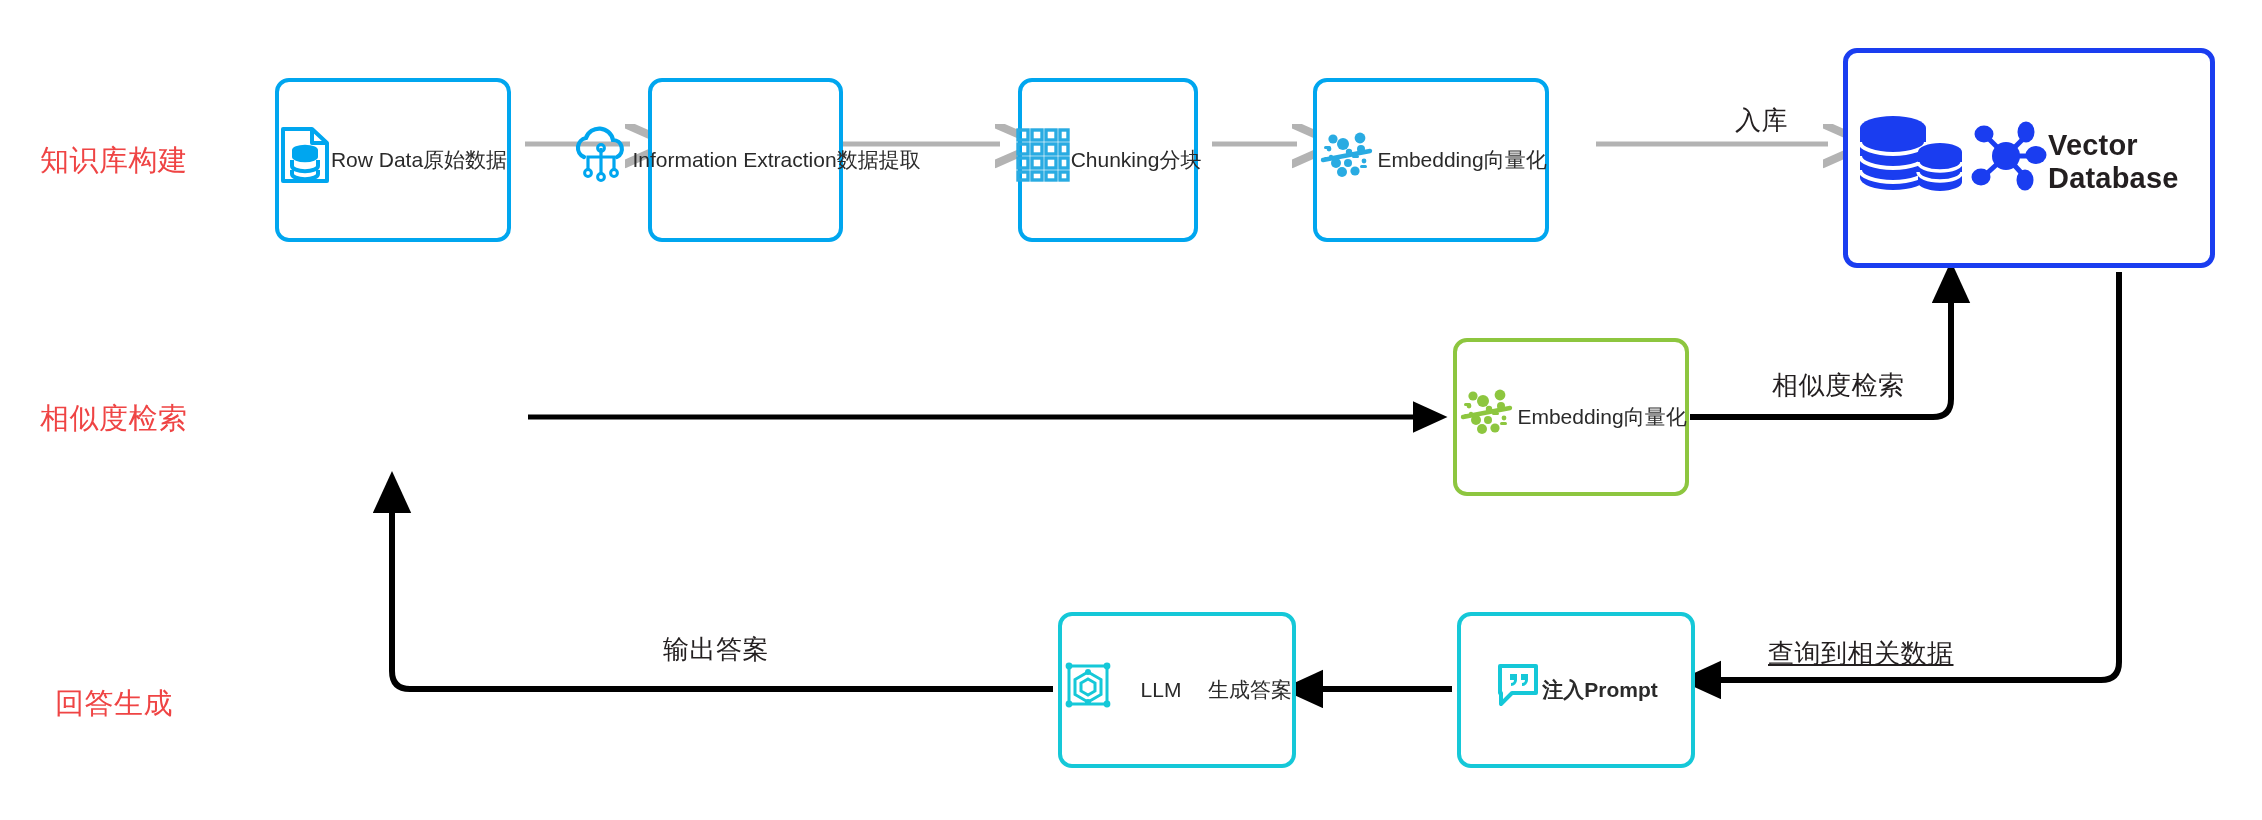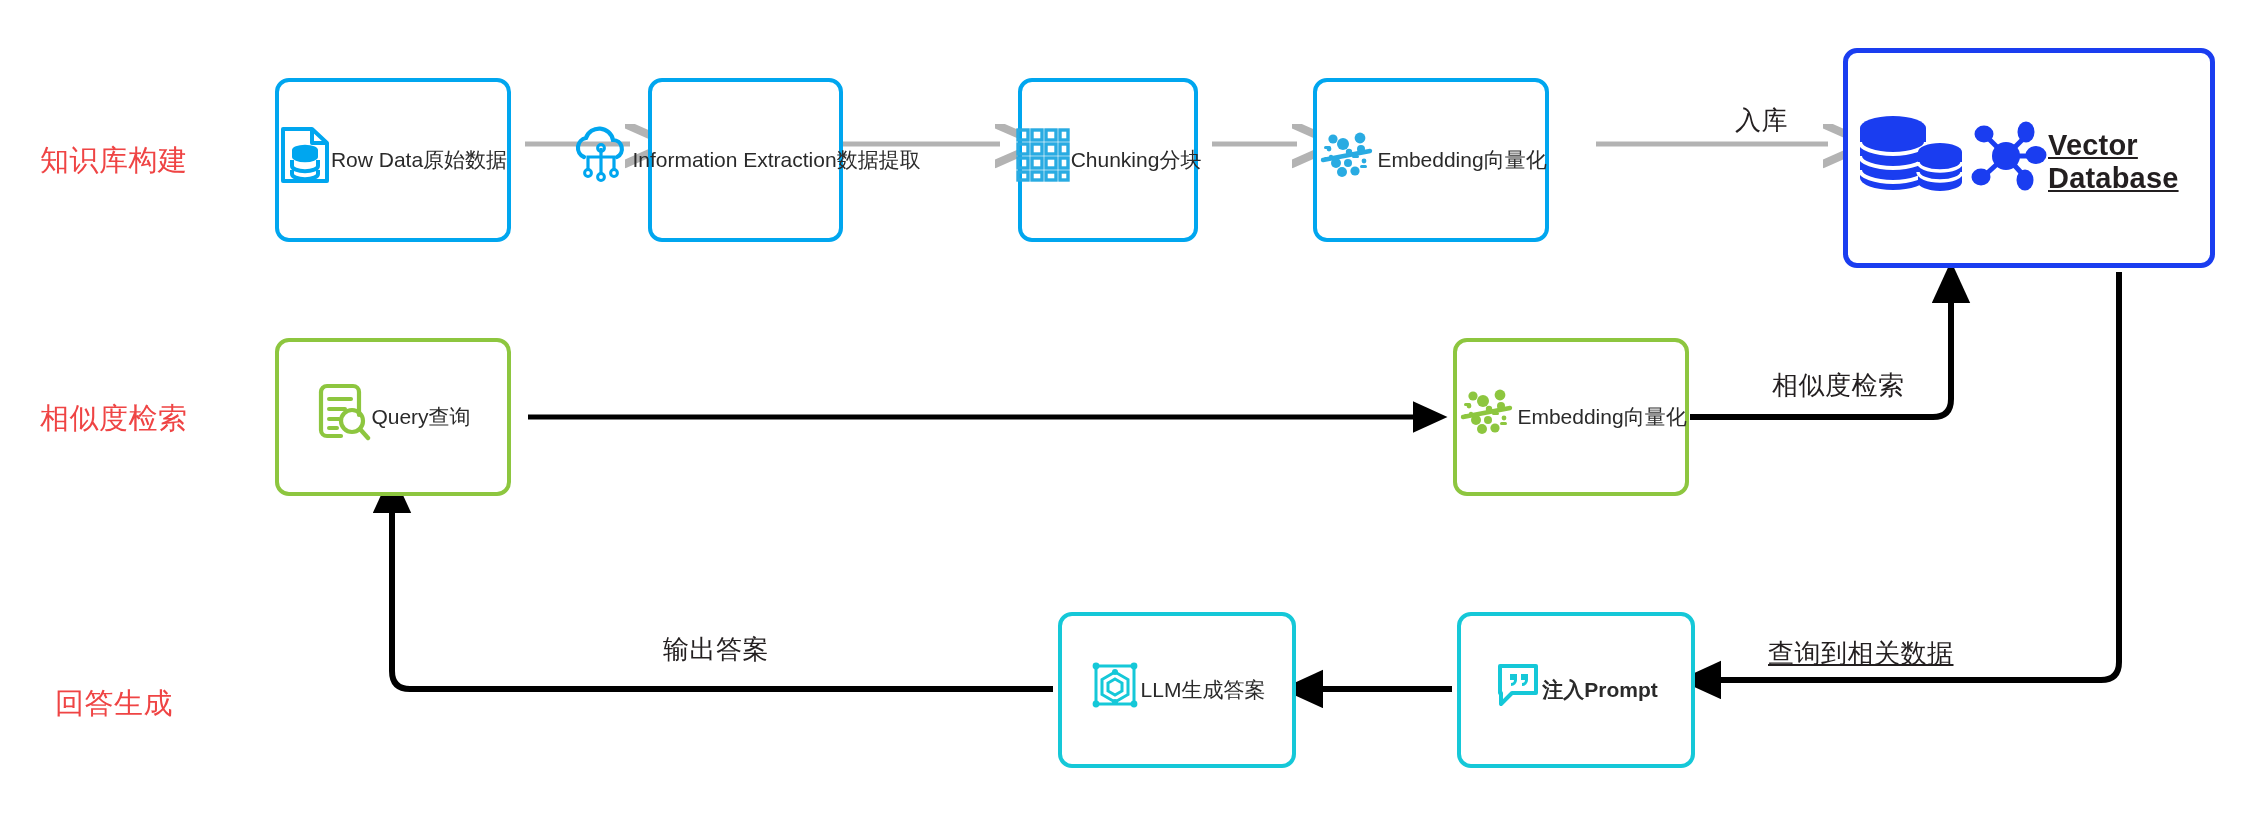--- a/index.html
+++ b/index.html
@@ -69,21 +69,20 @@
   .node.green  { border: 4px solid #8dc63f; }
   .node.cyan   { border: 4px solid #15c8d8; }
   .node.db     { border: 5px solid #1a3df0; }
 
   .node.db .db-title {
     font-size: 29px;
     font-weight: bold;
     color: #231f20;
     letter-spacing: 0.2px;
     margin-top: 8px;
-    text-decoration: underline;
   }
 
   
   .edge-label {
     position: absolute;
     font-size: 26px;
     color: #231f20;
     white-space: nowrap;
     letter-spacing: 0.5px;
   }
@@ -264,36 +263,20 @@
           <ellipse cx="178" cy="24" rx="8.5" ry="10.5"></ellipse>
           <ellipse cx="133" cy="69" rx="9.5" ry="8.5"></ellipse>
           <ellipse cx="177" cy="72" rx="8.5" ry="10.5"></ellipse>
           <ellipse cx="188" cy="47" rx="10.5" ry="9"></ellipse>
         </g>
       </svg>
     </span>
     <span class="db-title">Vector Database</span>
   </div>
 
-  <div class="node green" style="left:275px; top:338px; width:236px; height:158px;">
-    <span class="icon-wrap">
-      <svg width="56" height="58" viewBox="0 0 56 58" aria-hidden="true">
-        <path d="M6,9 a6,6 0 0 1 6,-6 H38 a6,6 0 0 1 6,6 V32" fill="none" stroke="#8dc63f" stroke-width="4.2" stroke-linecap="round"></path>
-        <path d="M6,9 V47 a6,6 0 0 0 6,6 H26" fill="none" stroke="#8dc63f" stroke-width="4.2" stroke-linecap="round"></path>
-        <line x1="14" y1="16" x2="36" y2="16" stroke="#8dc63f" stroke-width="4" stroke-linecap="round"></line>
-        <line x1="14" y1="26" x2="30" y2="26" stroke="#8dc63f" stroke-width="4" stroke-linecap="round"></line>
-        <line x1="14" y1="36" x2="24" y2="36" stroke="#8dc63f" stroke-width="4" stroke-linecap="round"></line>
-        <line x1="14" y1="45" x2="22" y2="45" stroke="#8dc63f" stroke-width="4" stroke-linecap="round"></line>
-        <circle cx="37" cy="38" r="11" fill="none" stroke="#8dc63f" stroke-width="4.2"></circle>
-        <line x1="45" y1="46" x2="53" y2="55" stroke="#8dc63f" stroke-width="4.4" stroke-linecap="round"></line>
-      </svg>
-    </span>
-    <span class="cap">Query</span>
-    <span class="cap cn">查询</span>
-  </div>
 
   <div class="node green" style="left:1453px; top:338px; width:236px; height:158px;">
     <span class="icon-wrap">
       <svg width="62" height="56" viewBox="0 0 62 56" aria-hidden="true">
         <g fill="#8dc63f">
           <circle cx="18" cy="12" r="4.6"></circle>
             <circle cx="28" cy="17" r="6"></circle>
           <circle cx="45" cy="11" r="5.4"></circle>
             <circle cx="46" cy="22" r="4"></circle>
           <circle cx="34" cy="25" r="3.2"></circle>
@@ -309,21 +292,21 @@
           <rect x="45" y="38" width="7" height="3" rx="1.5"></rect>
           <rect x="9" y="30" width="5" height="3" rx="1.5"></rect>
         </g>
         <line x1="8" y1="33" x2="55" y2="24" stroke="#8dc63f" stroke-width="4.4" stroke-linecap="round"></line>
       </svg>
     </span>
     <span class="cap">Embedding</span>
     <span class="cap cn">向量化</span>
   </div>
 
-  <div class="node cyan" style="left:1058px; top:612px; width:238px; height:156px;">
+  <div class="node cyan" style="left:1058px; top:612px; width:238px; height:156px;justify-content:space-between;">
     <span class="icon-wrap">
       <svg width="52" height="52" viewBox="0 0 52 52" aria-hidden="true">
         <g fill="none" stroke="#15c8d8" stroke-width="3">
           <rect x="7" y="7" width="38" height="38"></rect>
           <path d="M26,13 L39,20.5 V35.5 L26,43 L13,35.5 V20.5 Z"></path>
           <path d="M26,20 L33,24 V32 L26,36 L19,32 V24 Z"></path>
         </g>
         <g fill="#15c8d8">
           <circle cx="7" cy="7" r="3.4"></circle>
             <circle cx="45" cy="7" r="3.4"></circle>

